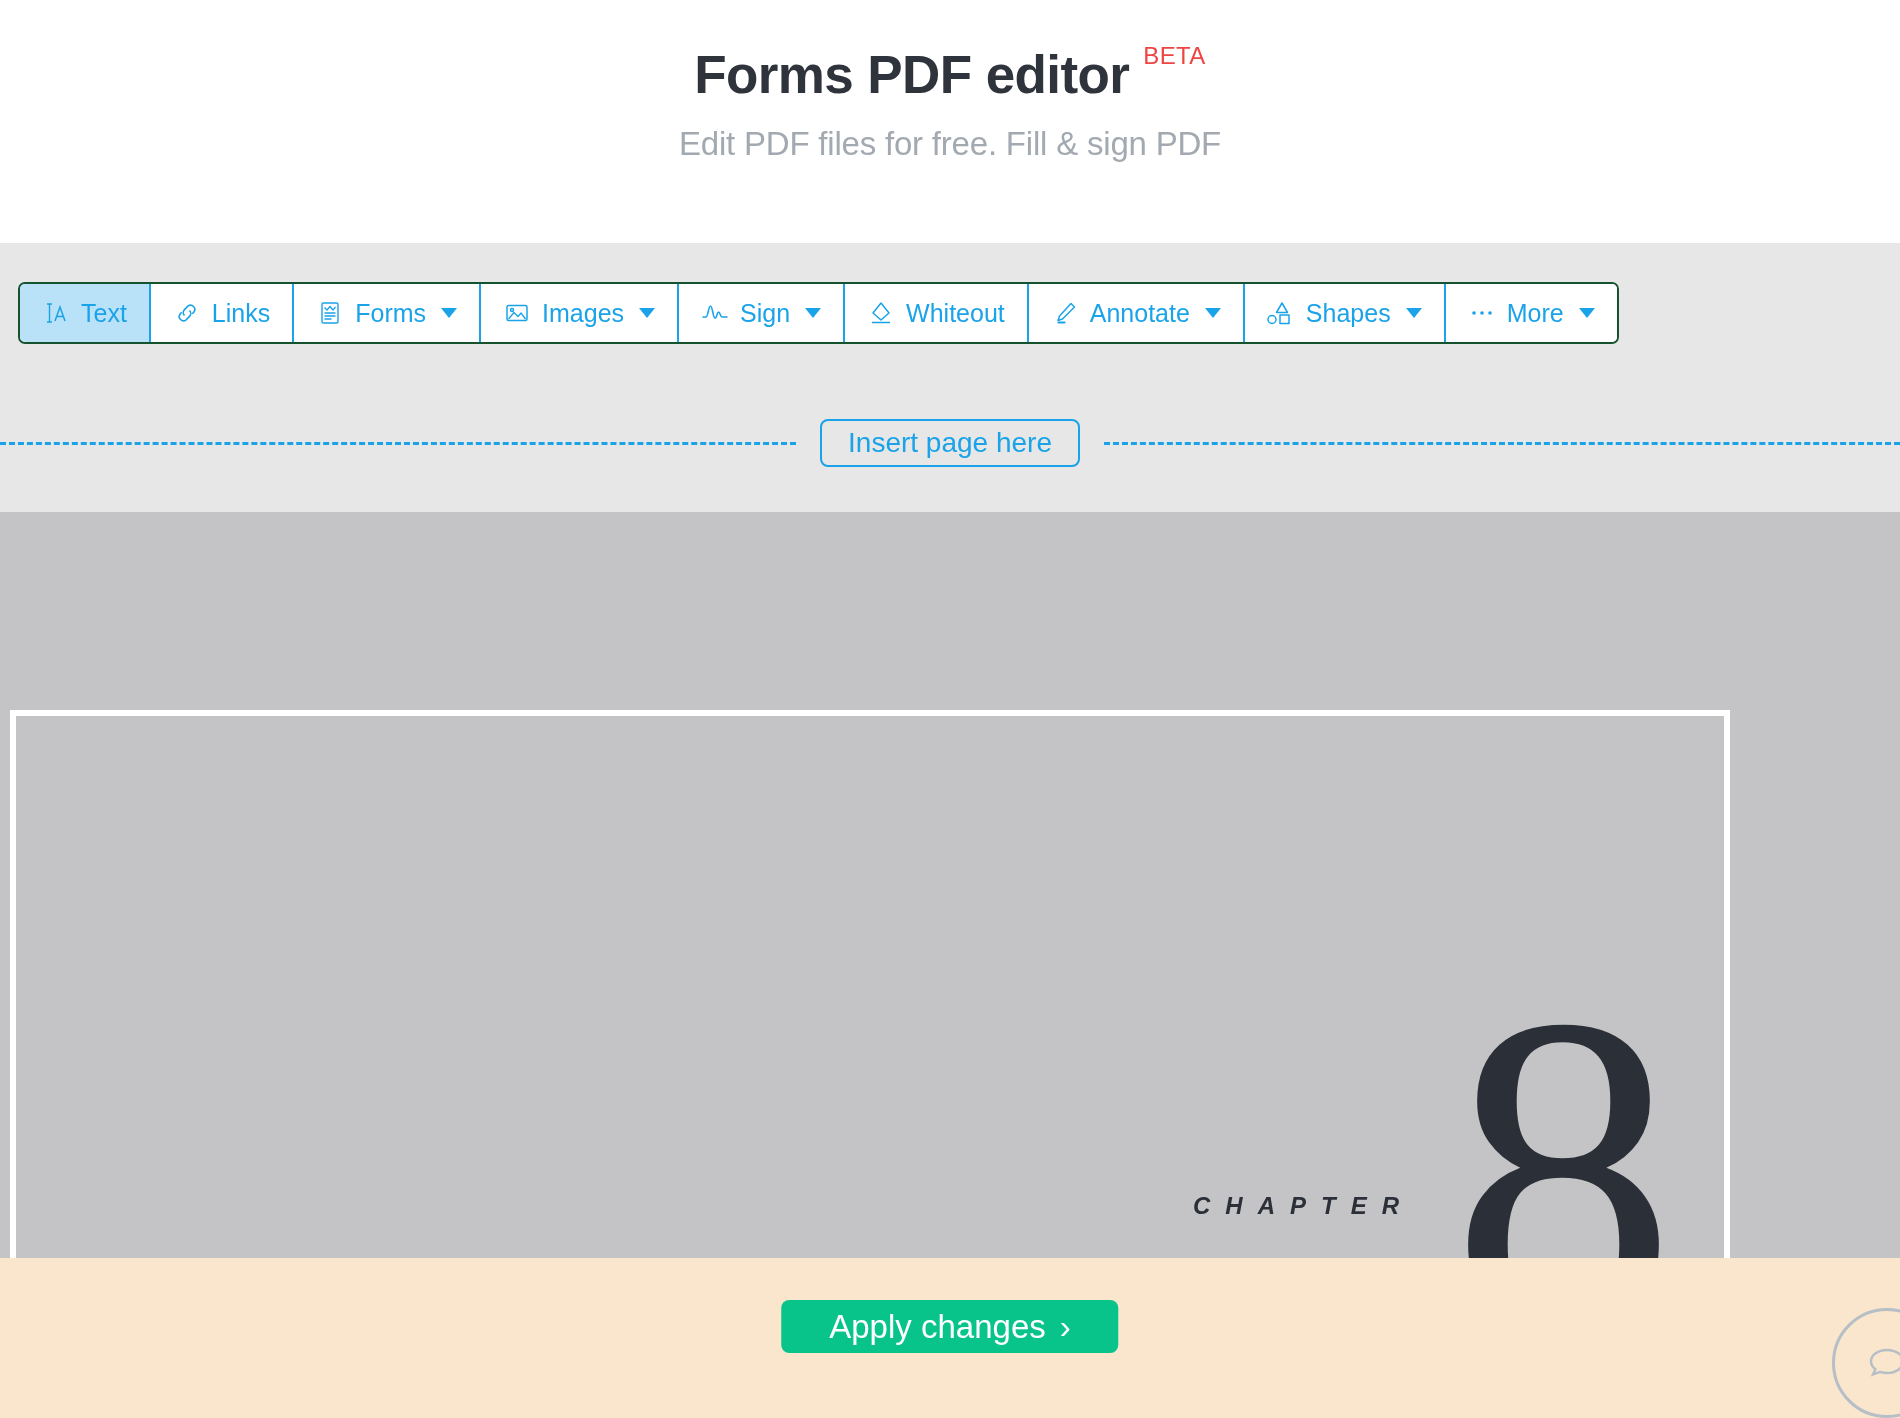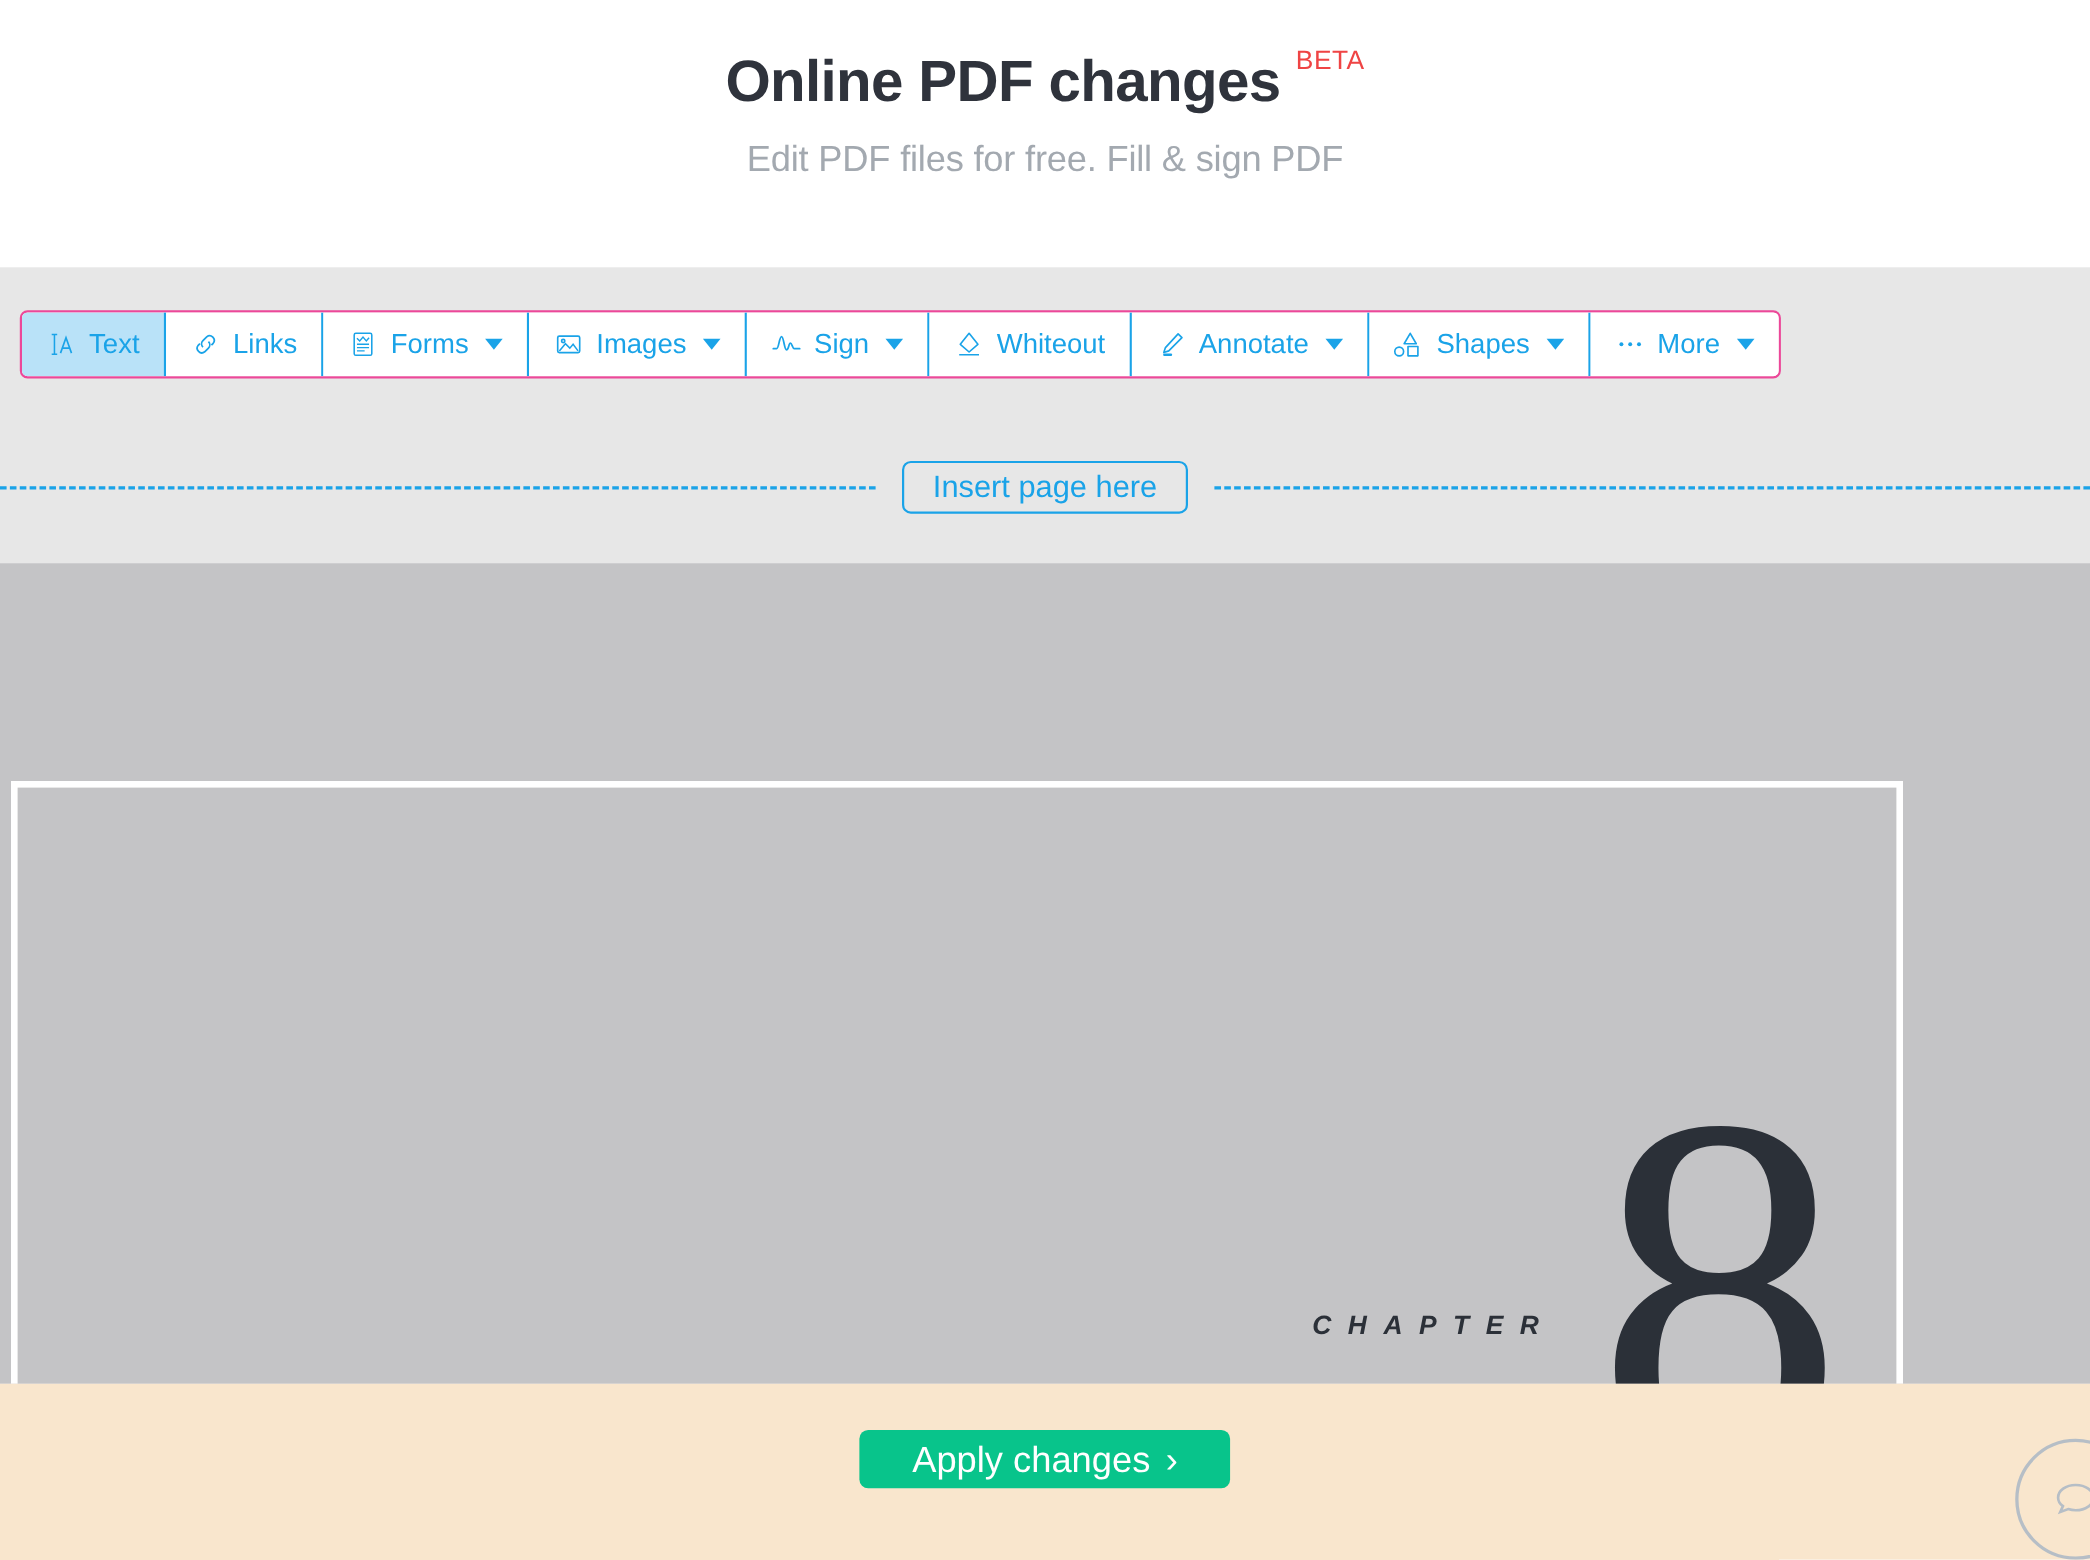--- a/index.html
+++ b/index.html
@@ -65,21 +65,21 @@
     width: 1900px; height: 269px;
     background: #e7e7e7;
   }
 
   .toolbar {
     position: absolute;
     left: 18px; top: 39px;
     height: 62px;
     display: flex;
     align-items: stretch;
-    border: 2px solid #ec4899;
+    border: 2px solid #14532d;
     border-radius: 7px;
     background: #ffffff;
     overflow: hidden;
   }
   .tbtn {
     display: flex;
     align-items: center;
     justify-content: center;
     gap: 11px;
     padding: 0 22px;
@@ -220,21 +220,21 @@
     justify-content: center;
   }
 </style>
 </head>
 <body>
 
 <div id="app">
 
   <div class="header">
     <div class="title-row">
-      <span class="page-title">Online PDF changes</span>
+      <span class="page-title">Forms PDF editor</span>
       <span class="beta-badge">BETA</span>
     </div>
     <div class="page-subtitle">Edit PDF files for free. Fill &amp; sign PDF</div>
   </div>
 
   <div class="toolbar-zone">
 
     <div class="toolbar">
 
       <div class="tbtn active">

